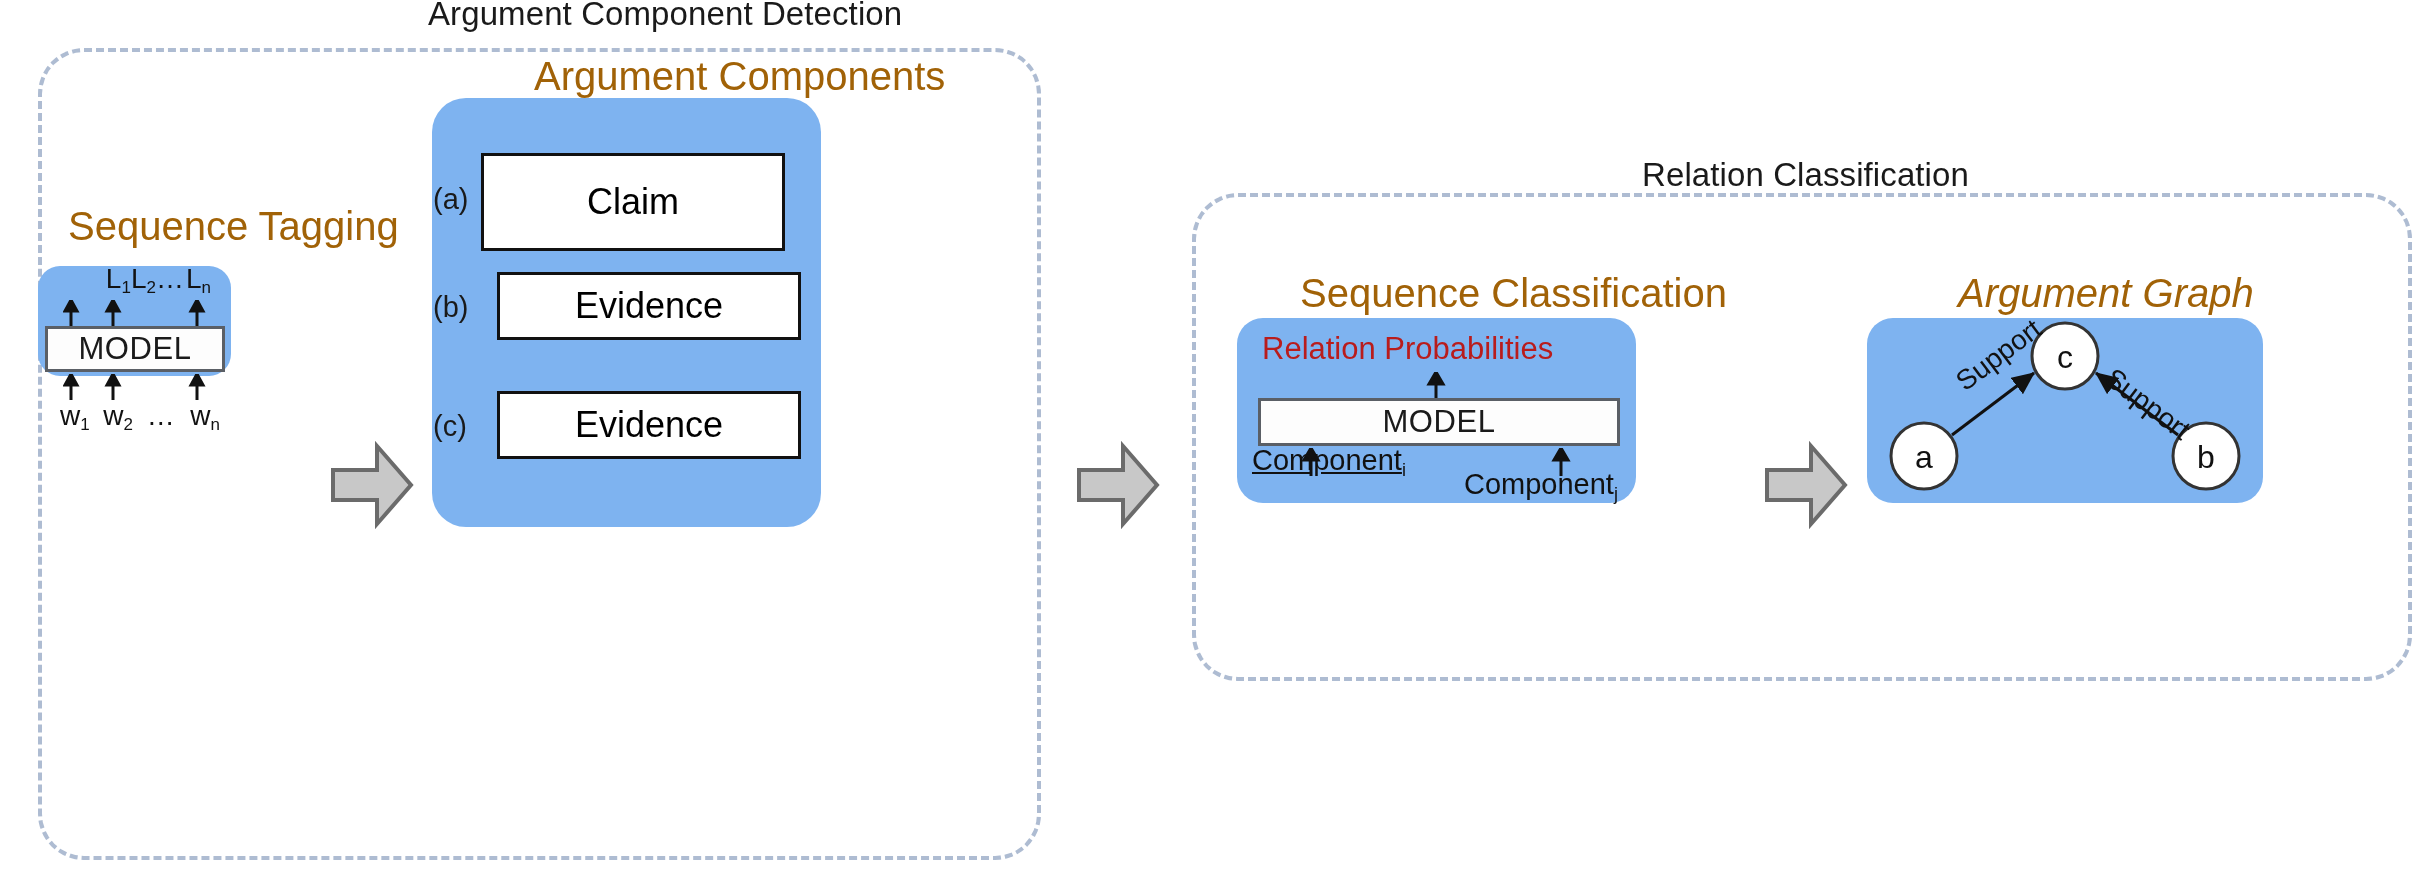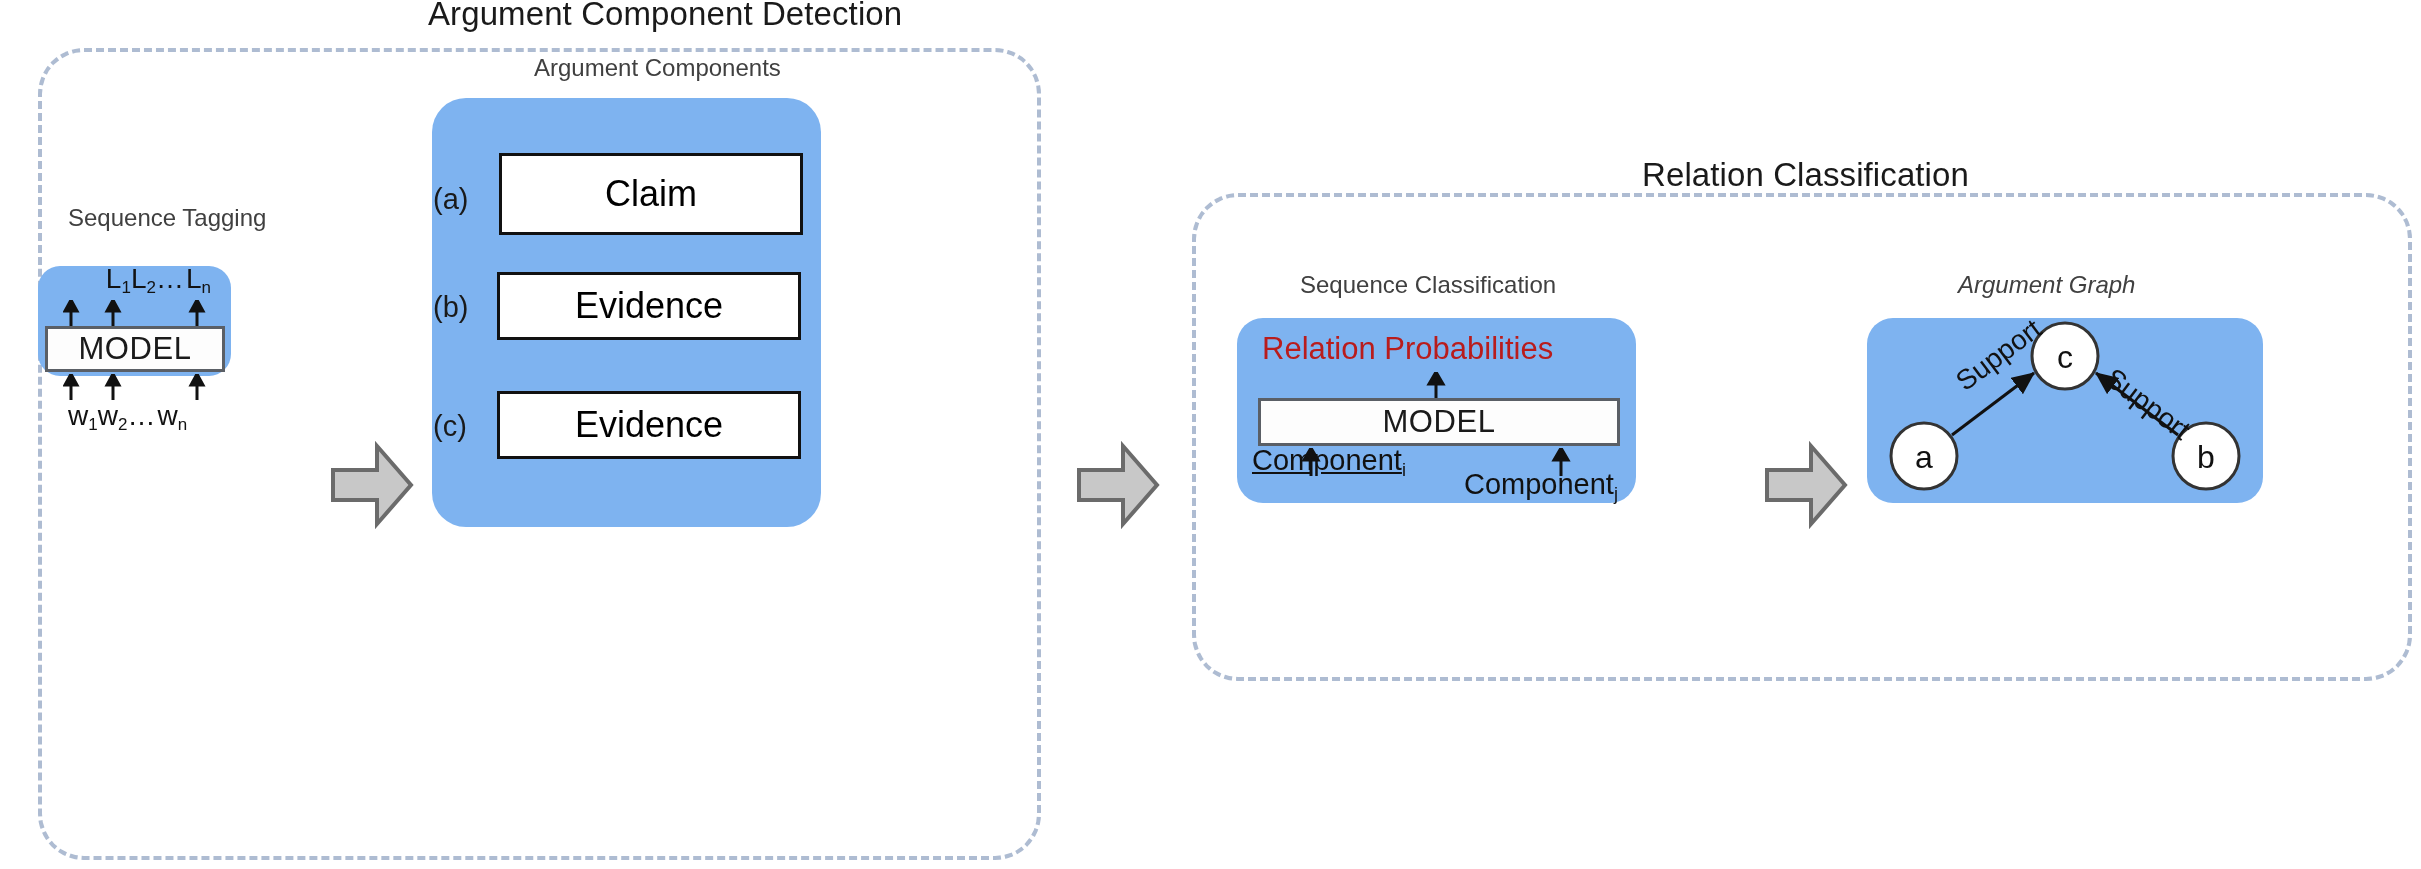--- a/index.html
+++ b/index.html
@@ -40,23 +40,23 @@
     letter-spacing: 0.1px;
     white-space: nowrap;
     color: #1a1a1a;
   }
   #title-acd { left: 428px;  top: -5px;  }
   #title-rc  { left: 1617px; top: 156px; margin-left: 25px; }
 
   
   .section-caption {
     position: absolute;
-    font-size: 24px;
-    white-space: nowrap;
-    color: #404040;
+    font-size: 40px;
+    white-space: nowrap;
+    color: #a16207;
   }
   #cap-seq-tag  { left: 33px;   top: 204px; margin-left: 35px; }
   #cap-arg-comp { left: 534px;  top: 54px;  }
   #cap-seq-cls  { left: 1300px; top: 271px; }
   #cap-arg-graph{ left: 1958px; top: 271px; font-style: italic; }
 
   
   .blue-panel {
     position: absolute;
     background: #7eb3f0;
@@ -110,21 +110,21 @@
     position: absolute;
     background: #ffffff;
     border: 3px solid #111111;
     box-sizing: border-box;
     display: flex;
     align-items: center;
     justify-content: center;
     font-size: 36px;
     color: #000000;
   }
-  #comp-a { left: 499px; top: 153px; width: 304px; height: 82px; }
+  #comp-a { left: 481px; top: 153px; width: 304px; height: 98px; }
   #comp-b { left: 497px; top: 272px; width: 304px; height: 68px; }
   #comp-c { left: 497px; top: 391px; width: 304px; height: 68px; }
 
   .comp-tag {
     position: absolute;
     font-size: 29px;
     color: #1a1a1a;
   }
   #tag-a { left: 433px; top: 183px; }
   #tag-b { left: 433px; top: 291px; }
@@ -205,21 +205,21 @@
       <g stroke="#111" stroke-width="3" fill="#111">
         <line x1="8" y1="26" x2="8" y2="8"></line>
           <polygon points="8,0 2,11 14,11"></polygon>
         <line x1="50" y1="26" x2="50" y2="8"></line>
           <polygon points="50,0 44,11 56,11"></polygon>
         <line x1="134" y1="26" x2="134" y2="8"></line>
           <polygon points="134,0 128,11 140,11"></polygon>
       </g>
     </svg>
 
-    <div class="token-row" style="left:30px; top:134px; width:160px; ">
+    <div class="token-row" style="left:22px; top:134px; width:160px; justify-content:space-between;">
       <span class="token">w<sub>1</sub></span>
       <span class="token">w<sub>2</sub></span>
       <span class="ellipsis">…</span>
       <span class="token">w<sub>n</sub></span>
     </div>
   </div>
 
   <svg class="block-arrow" style="left:329px; top:440px;" width="86" height="90" viewBox="0 0 86 90">
     <polygon points="4,30 48,30 48,6 82,45 48,84 48,60 4,60" fill="#c8c8c8" stroke="#6b6b6b" stroke-width="4" stroke-linejoin="miter"></polygon>
   </svg>

